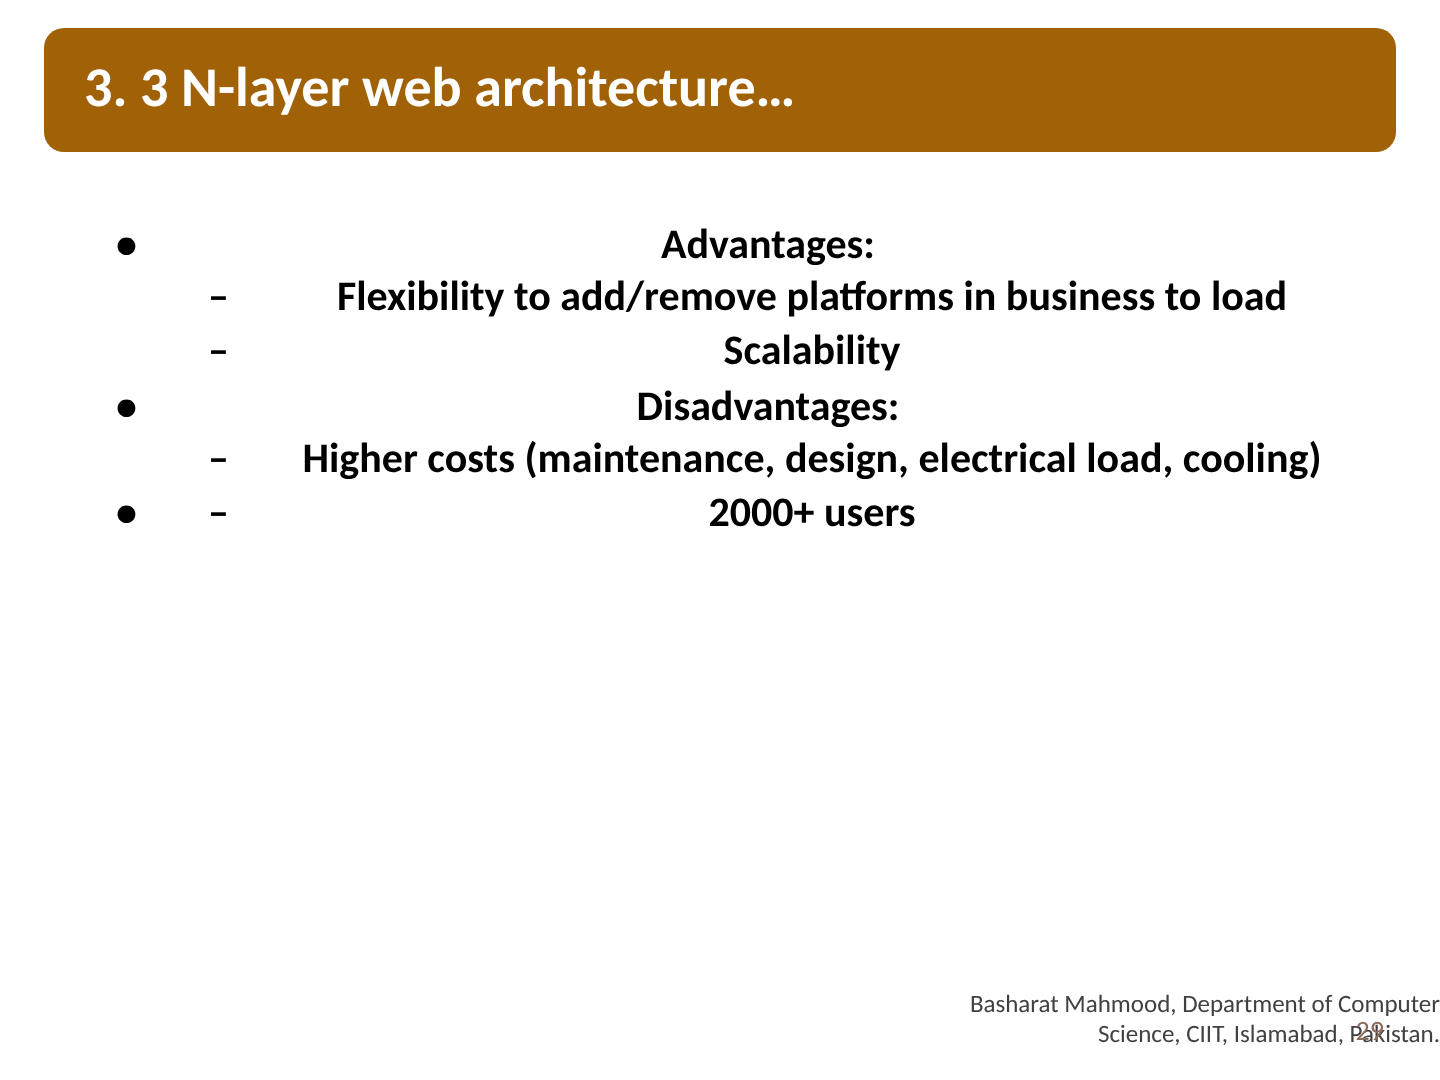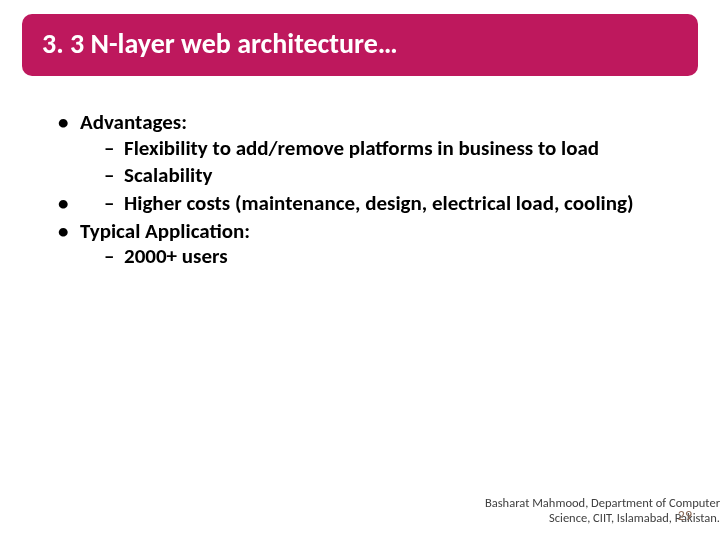--- a/index.html
+++ b/index.html
@@ -1,32 +1,33 @@
 <!DOCTYPE html>
 <html><head>
 <meta charset="utf-8">
 <style>
   * { margin: 0; padding: 0; box-sizing: border-box; }
   html, body { width: 720px; height: 540px; background: #fff; font-family: Calibri, Arial, sans-serif; }
   .slide { width: 720px; height: 540px; position: relative; padding: 14px 22px 0 22px; }
   .title-bar {
-    background: #be185d;
+    background: #a16207;
     color: #fff;
     border-radius: 10px;
     padding: 14px 20px 16px 20px;
     font-size: 28px;
     font-weight: 700;
     line-height: 1.15;
   }
   .content {
     padding: 34px 10px 0 36px;
     color: #000;
     font-weight: 700;
     font-size: 21px;
     line-height: 1.22;
+    text-align: center;
   }
   .lvl1 { list-style: none; }
   .lvl1 > li { position: relative; padding-left: 22px; margin-bottom: 2px; }
   .lvl1 > li::before { content: "•"; position: absolute; left: 0; top: 0; }
   .lvl2 { list-style: none; padding-left: 24px; }
   .lvl2 > li { position: relative; padding-left: 20px; margin-bottom: 2px; }
   .lvl2 > li::before { content: "–"; position: absolute; left: 0; top: 0; }
   .footer {
     position: absolute;
     left: 0; right: 0; bottom: 14px;
@@ -57,26 +58,26 @@
   <div class="content">
     <ul class="lvl1">
       <li>
         <span>Advantages:</span>
         <ul class="lvl2">
           <li><span>Flexibility to add/remove platforms in business to load</span></li>
           <li><span>Scalability</span></li>
         </ul>
       </li>
       <li>
+        <span>Disadvantages:</span>
         <ul class="lvl2">
           <li><span>Higher costs (maintenance, design, electrical load, cooling)</span></li>
         </ul>
       </li>
       <li>
-        <span>Typical Application:</span>
         <ul class="lvl2">
           <li><span>2000+ users</span></li>
         </ul>
       </li>
     </ul>
   </div>
 
   <div class="footer">
     <span class="attrib">Basharat Mahmood, Department of Computer Science, CIIT, Islamabad, Pakistan.</span>
   </div>

